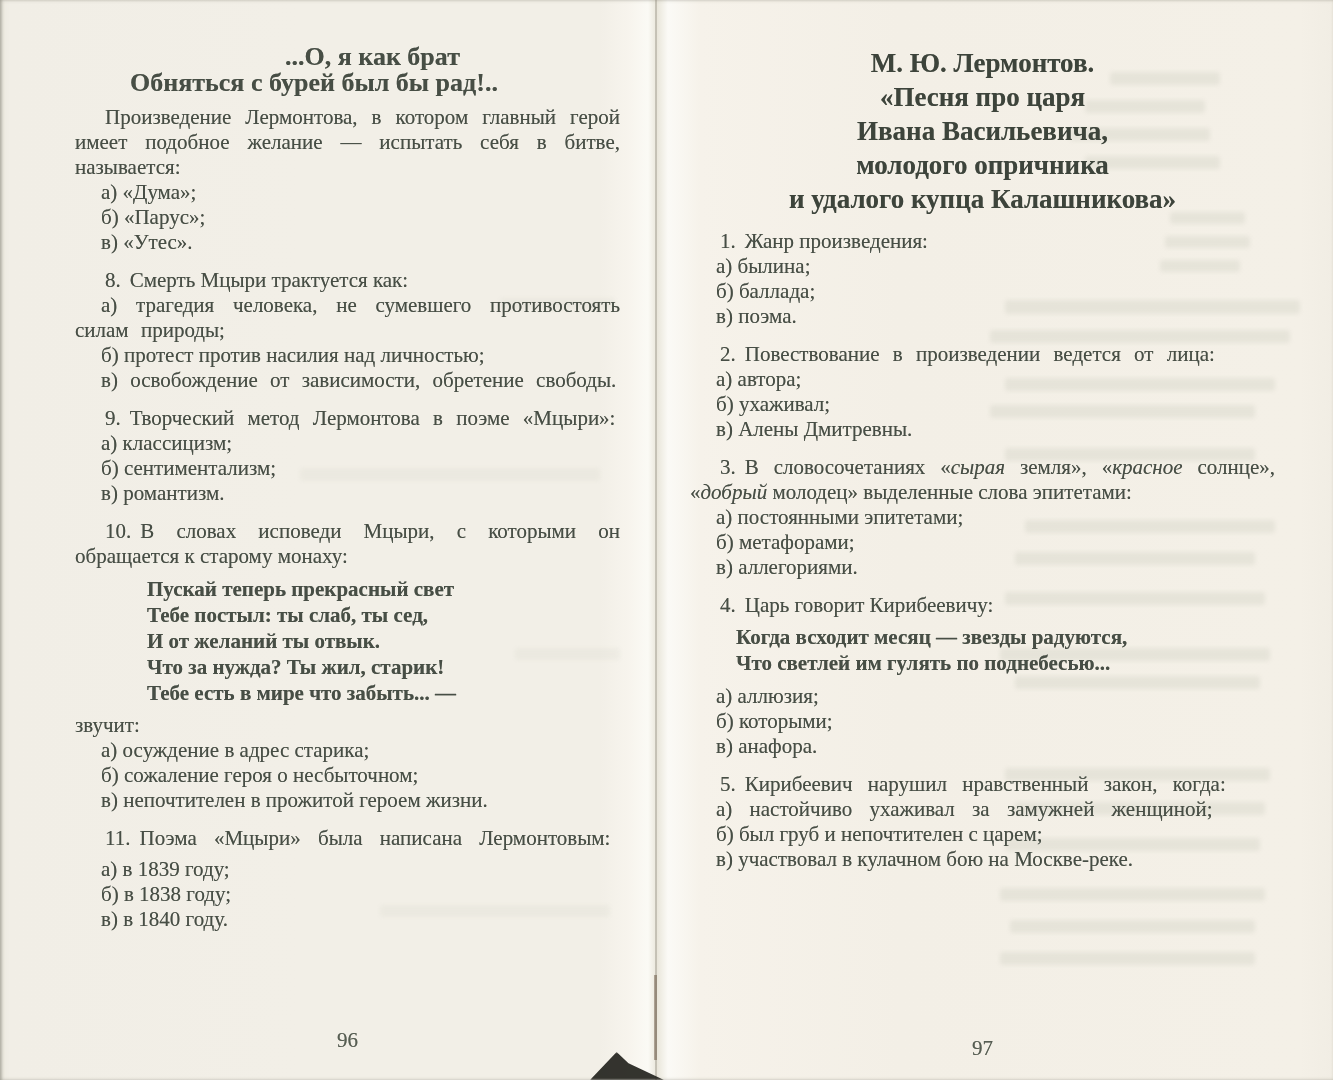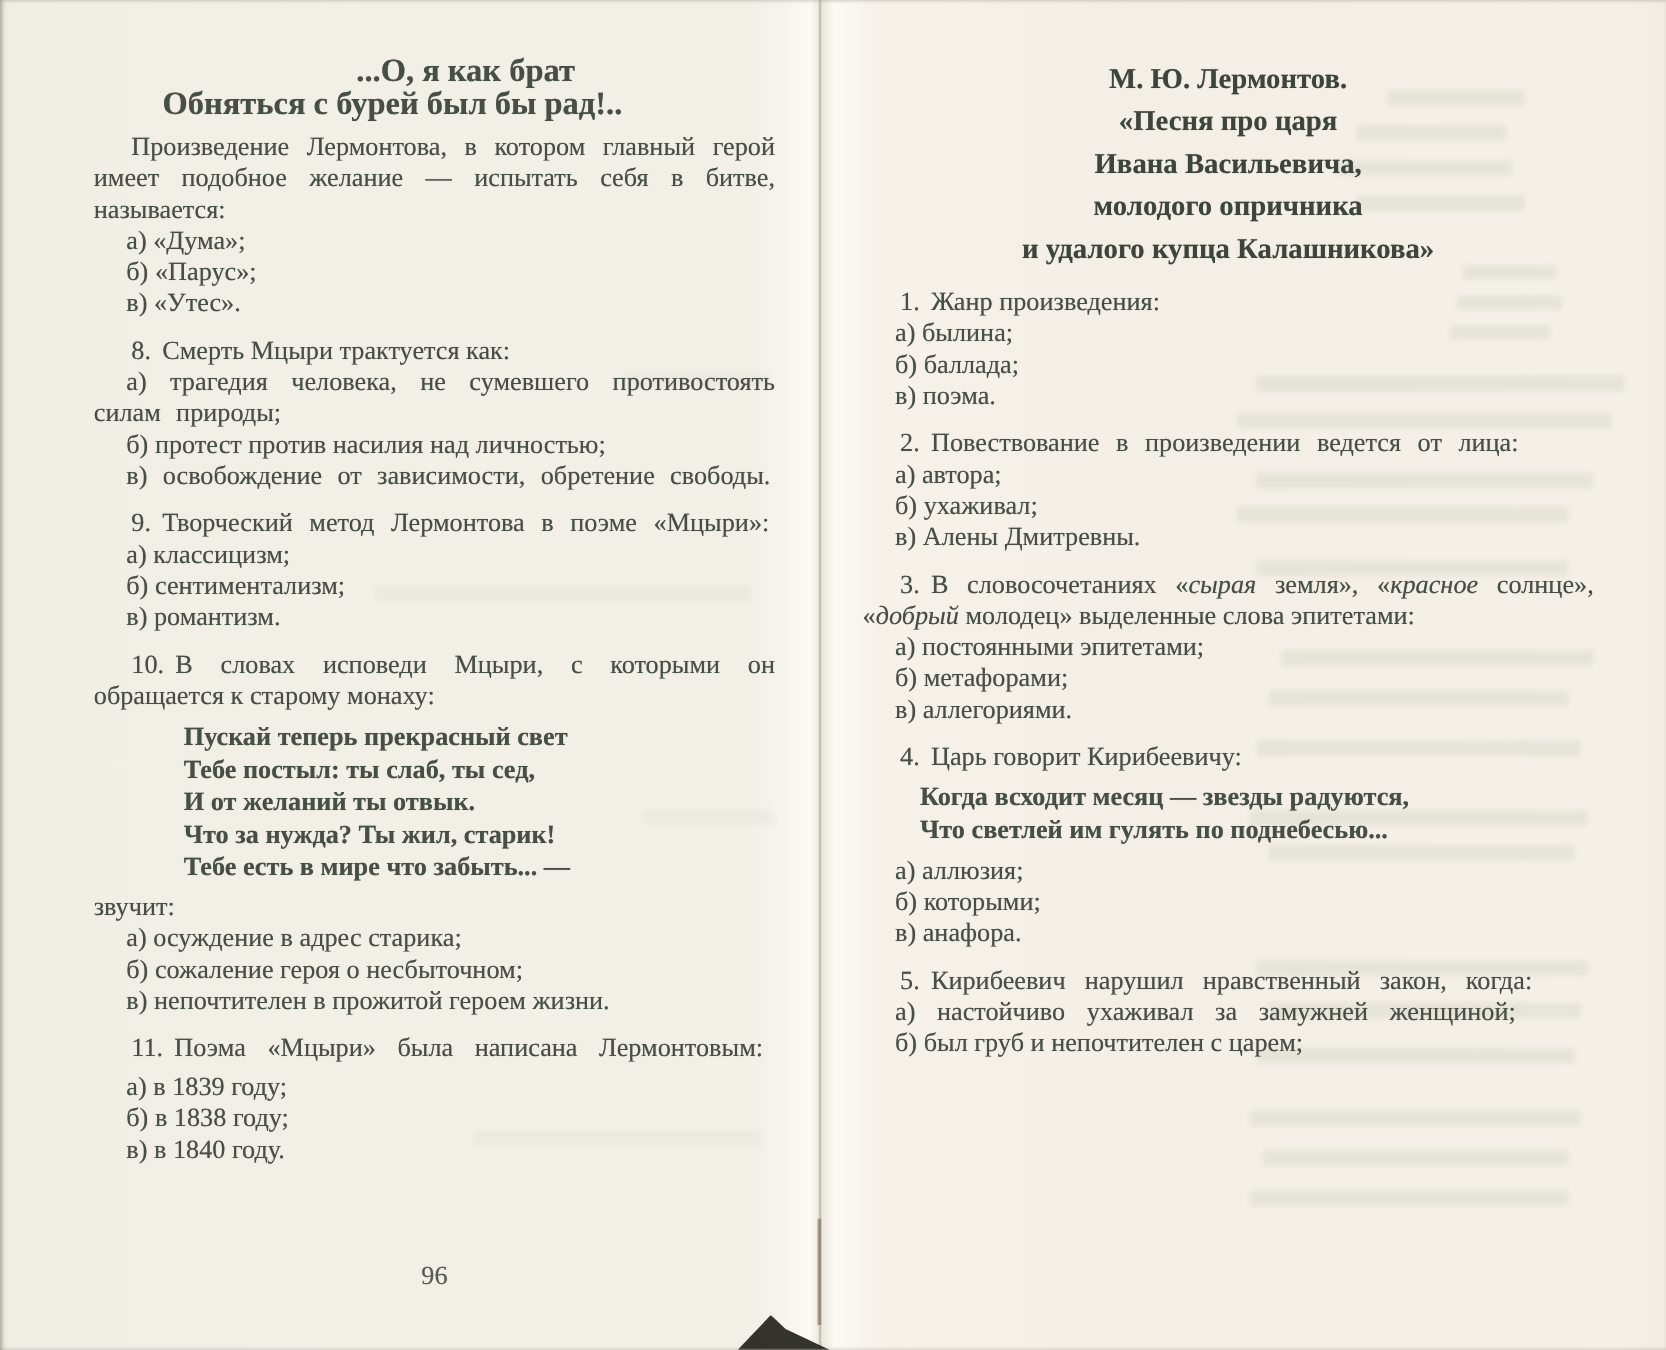--- a/index.html
+++ b/index.html
@@ -44,23 +44,23 @@
   .epigraph{font-weight:bold;margin-bottom:9px;}
   .epigraph div{font-size:26px;line-height:26px;}
   .ep1{margin-left:210px;}
   .ep2{margin-left:55px;}
 
   .verse{font-weight:bold;margin:7px 0 7px 72px;}
   .verse div{font-size:21px;line-height:26px;}
   .page.right .verse{margin:6px 0 8px 46px;}
 
   .title{font-weight:bold;text-align:center;color:#3d443b;margin-bottom:13px;}
-  .title div{font-size:23px;line-height:34px;}
-
-  .pagenum{position:absolute;text-align:center;font-size:21px;color:#565d52;}
+  .title div{font-size:27px;line-height:34px;}
+
+  .pagenum{position:absolute;text-align:center;font-size:21px;color:#565d52;margin-top:20px;}
   .page.left .pagenum{top:1008px;left:75px;width:545px;}
   .page.right .pagenum{top:1016px;left:30px;width:585px;}
 
   
   .crease{position:absolute;top:0;left:655px;width:2px;height:100%;
     background:rgba(130,124,108,0.35);filter:blur(0.6px);}
   .crease2{position:absolute;top:975px;left:654px;width:3px;height:85px;
     background:rgba(92,70,50,0.45);filter:blur(0.5px);}
   .wedge{position:absolute;left:590px;top:1052px;width:74px;height:28px;
     background:#23231e;clip-path:polygon(0% 100%,36% 0%,52% 40%,100% 100%);
@@ -199,22 +199,24 @@
         </div>
         <p class="opt">а) аллюзия;</p>
         <p class="opt">б) которыми;</p>
         <p class="opt">в) анафора.</p>
       </div>
 
       <div class="qblock">
         <p class="stem ws10"><span class="qnum">5.</span><span>Кирибеевич нарушил нравственный закон, когда:</span></p>
         <p class="opt ws12 narrow">а) настойчиво ухаживал за замужней женщи­ной;</p>
         <p class="opt">б) был груб и непочтителен с царем;</p>
-      </div>
-
+        <p class="opt">в) участвовал в кулачном бою на Москве-реке.</p>
+      </div>
+
+      <div class="pagenum">97</div>
     </div>
   </div>
 
   <div class="crease"></div>
   <div class="crease2"></div>
   <div class="wedge"></div>
 
 </div>
 
 </body></html>

